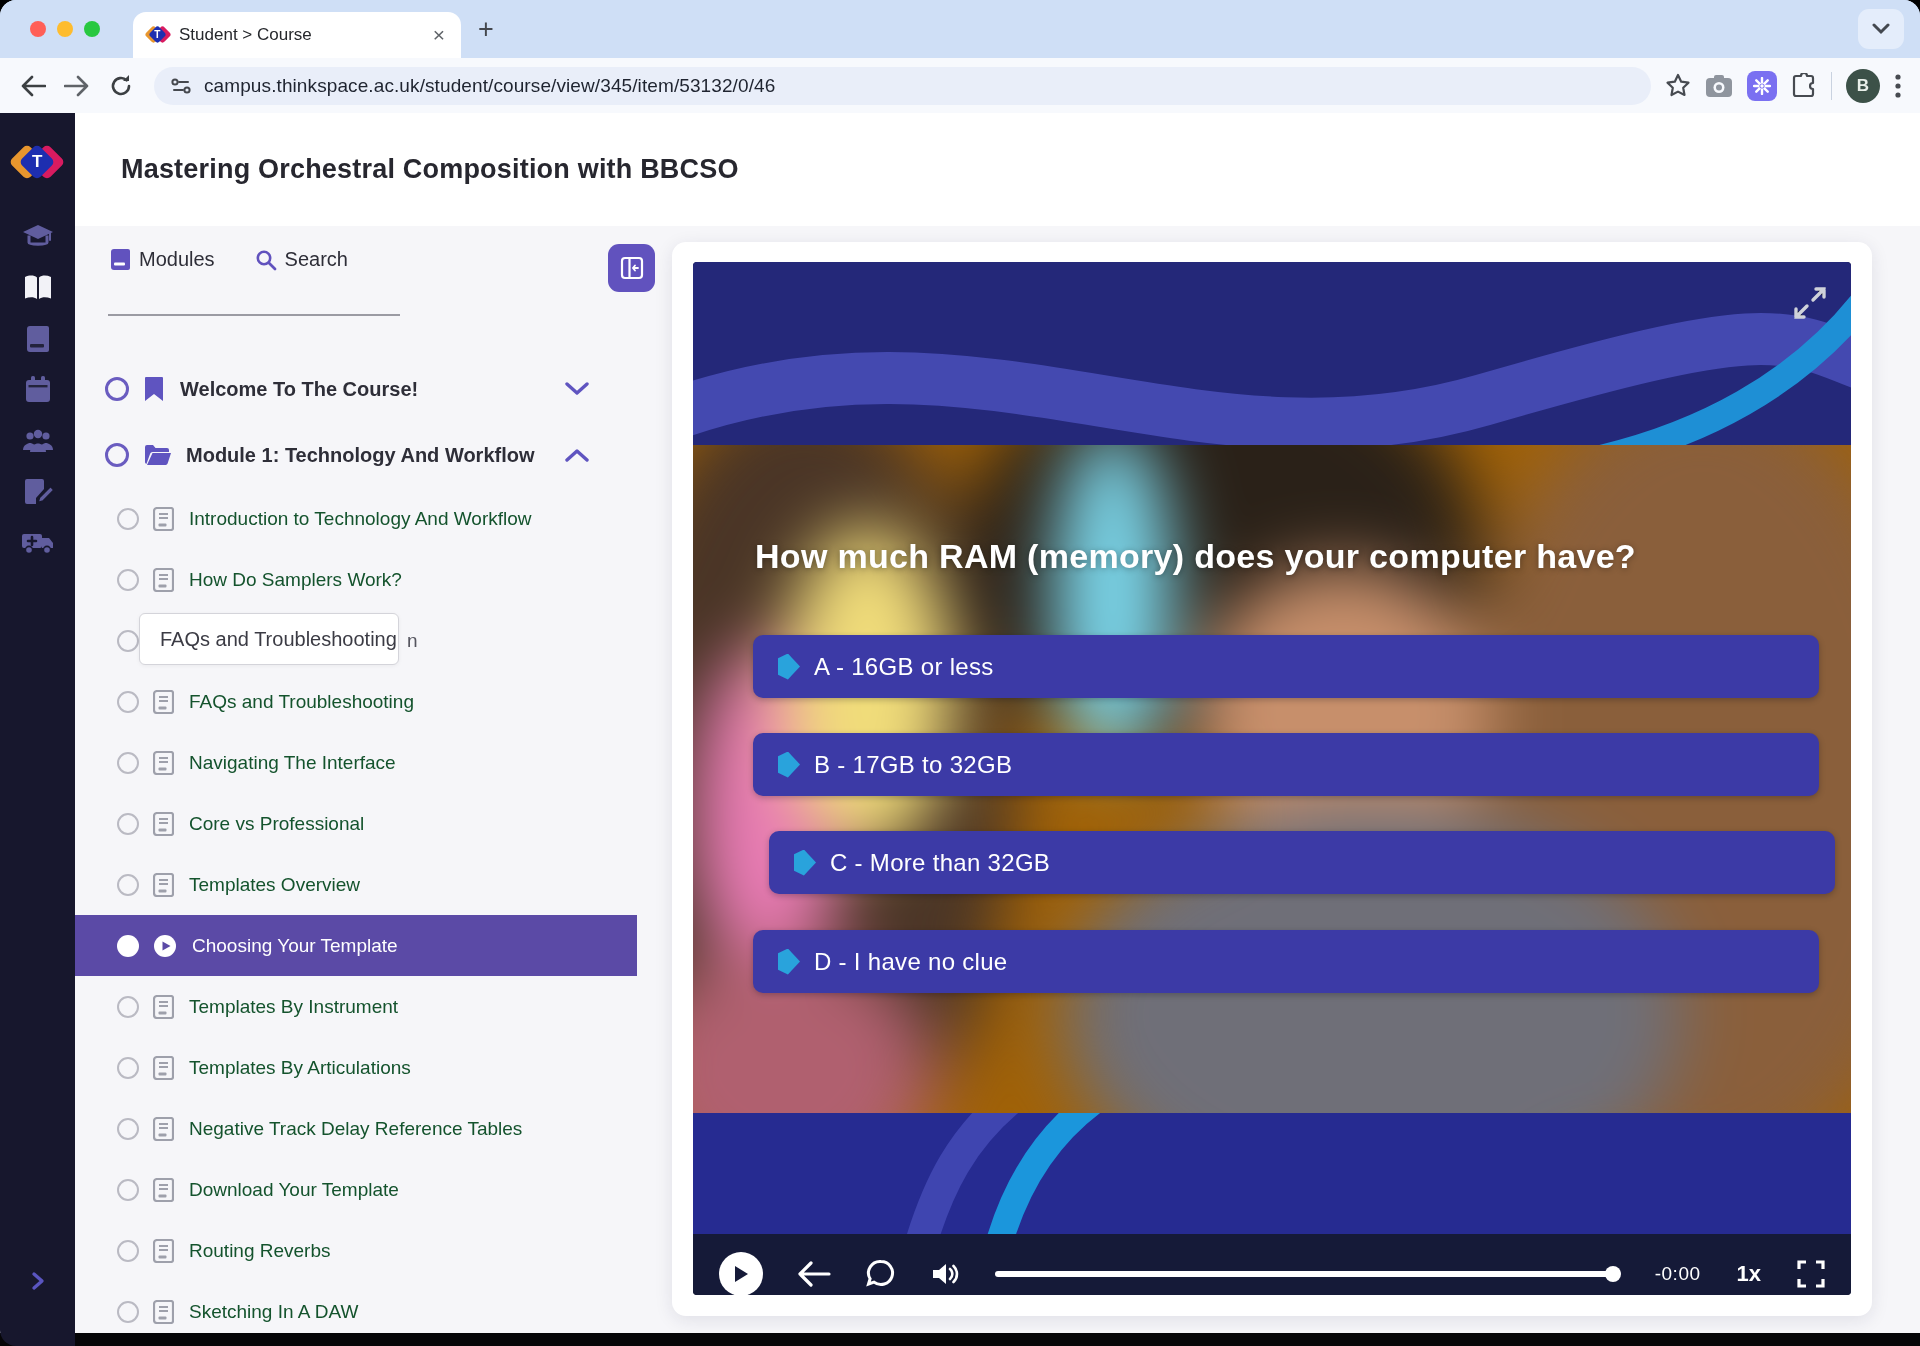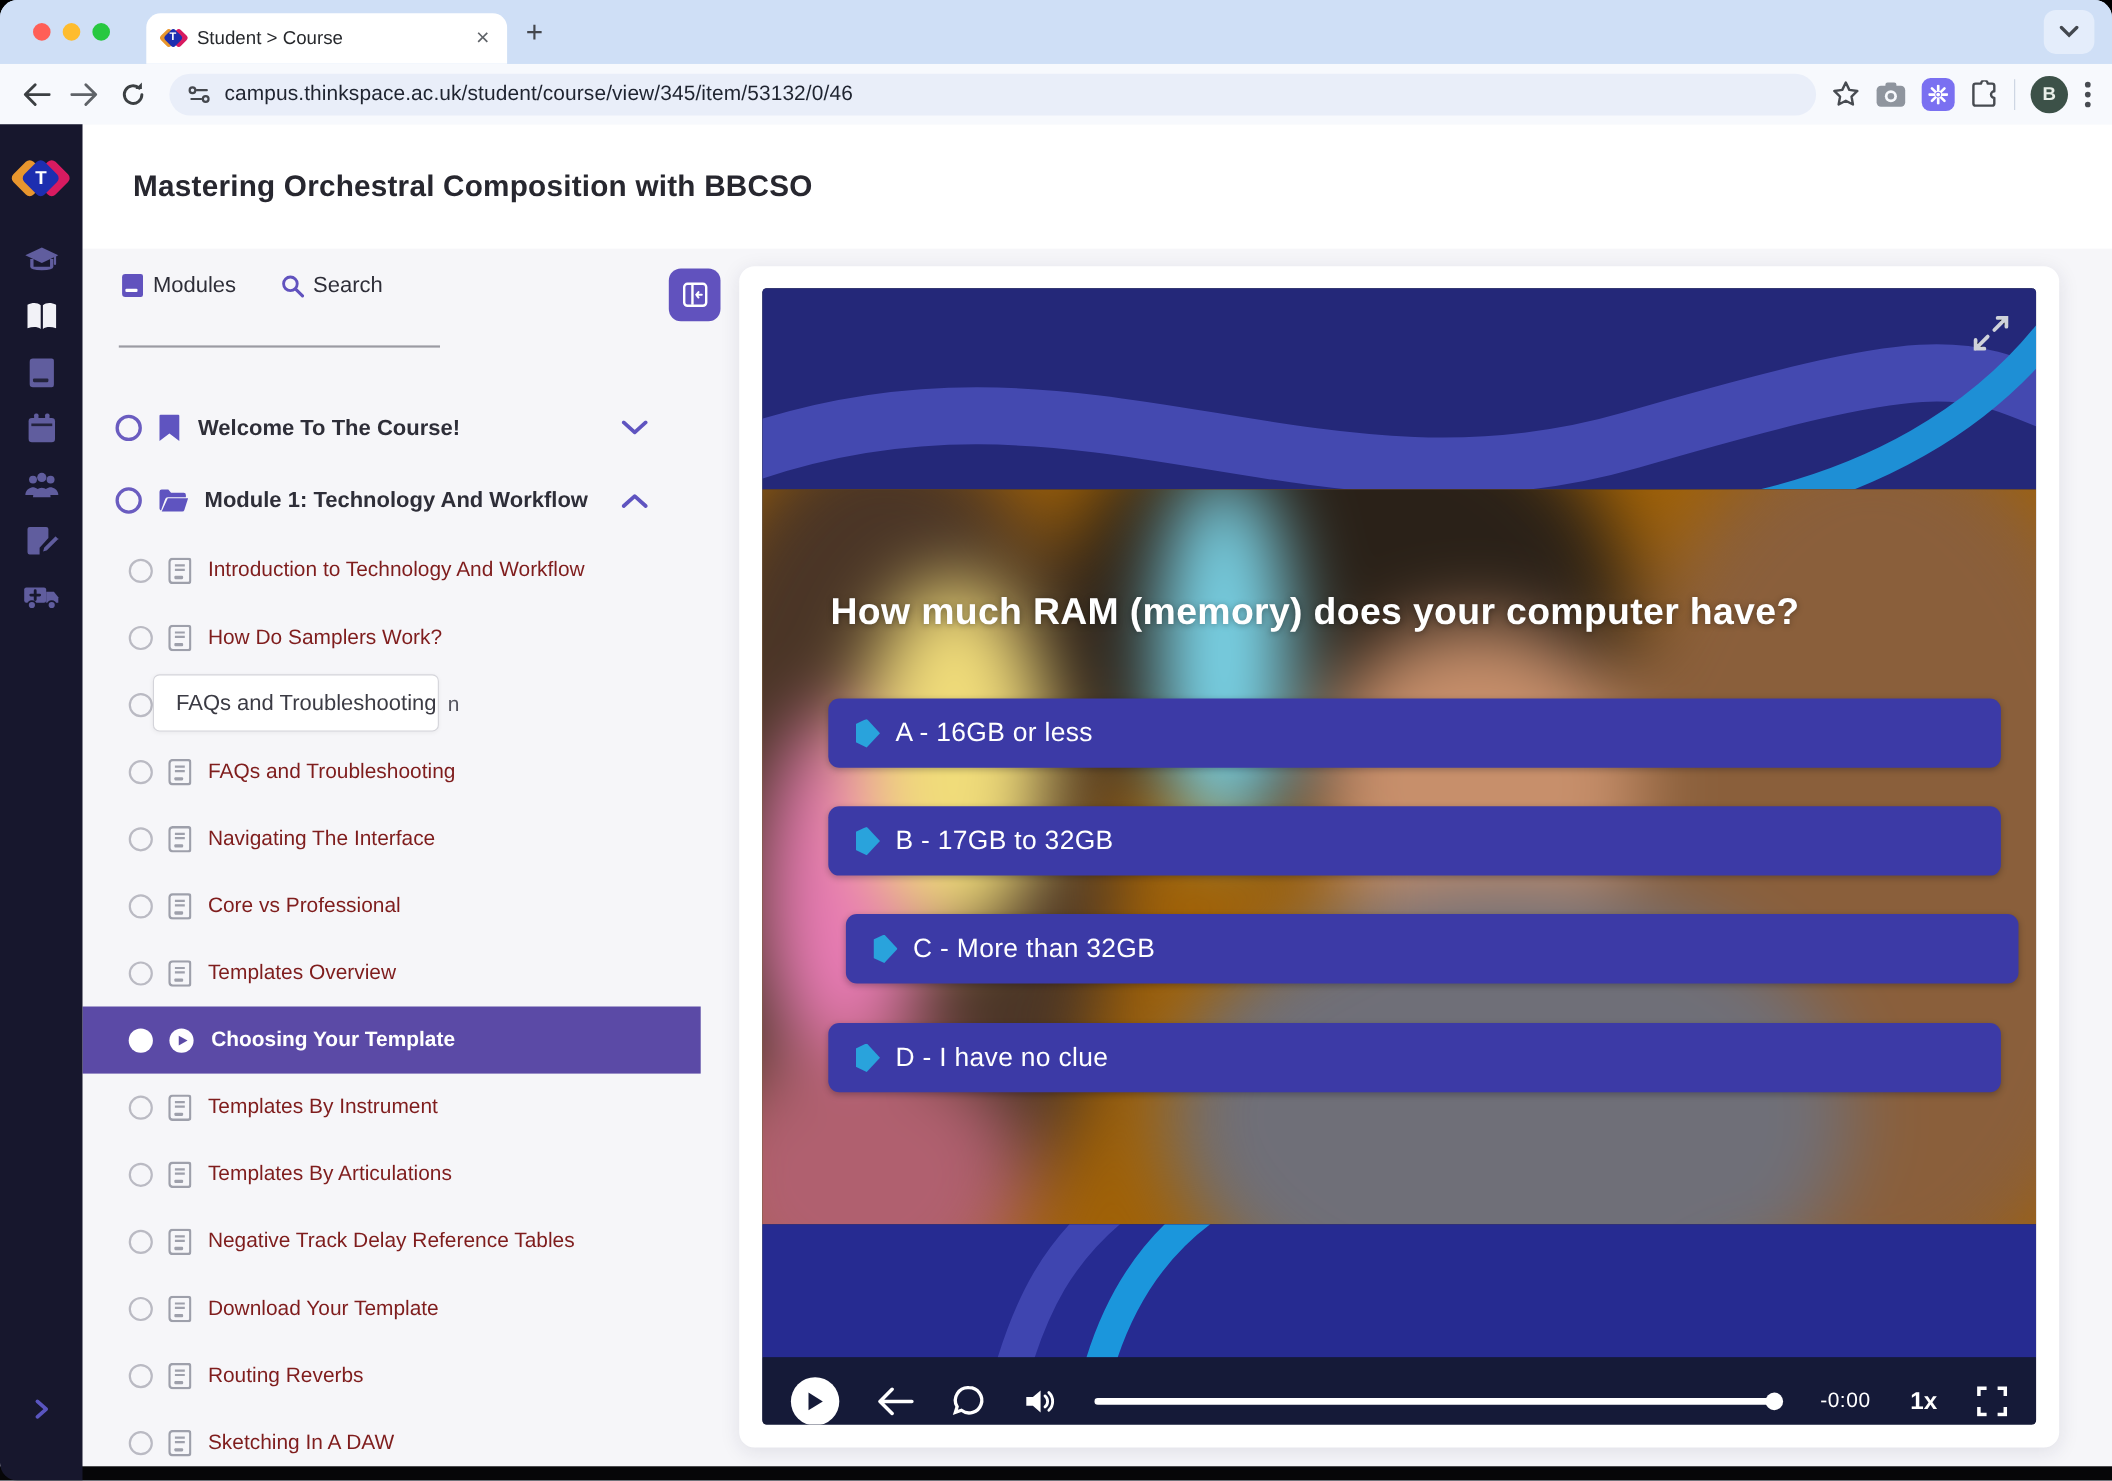--- a/index.html
+++ b/index.html
@@ -57,23 +57,23 @@
   .tab-underline{position:absolute;left:33px;top:88px;width:292px;height:2px;background:#9b9ba3;}
   .mlist{position:absolute;left:0;top:130px;right:0;}
   .mrow{position:relative;display:flex;align-items:center;height:61px;}
   .mrow.section{height:66px;font-weight:700;}
   .mrow .circ{flex:none;border-radius:50%;box-sizing:border-box;}
   .mrow.section .circ{width:24px;height:24px;border:3px solid #6a5cc0;margin-left:30px;}
   .mrow.item .circ{width:22px;height:22px;border:2px solid #babac3;margin-left:42px;}
   .mrow.selected{background:#5b4aa6;}
   .mrow.selected .circ{border:none;background:#fff;}
   .micon{flex:none;margin-left:14px;display:flex;}
-  .mlabel{margin-left:15px;font-size:19px;color:#7f1d1d;white-space:nowrap;}
+  .mlabel{margin-left:15px;font-size:19px;color:#14532d;white-space:nowrap;}
   .mrow.section .mlabel{font-size:20px;color:#2e2e38;}
-  .mrow.selected .mlabel{color:#fff;font-weight:700;}
+  .mrow.selected .mlabel{color:#fff;font-weight:400;}
   .mchev{position:absolute;right:48px;display:flex;}
   .tooltip{position:absolute;left:64px;top:3px;height:52px;width:260px;background:#fff;border:1.5px solid #d4d4da;border-radius:6px;display:flex;align-items:center;padding-left:20px;box-sizing:border-box;font-size:20px;color:#3b3b44;z-index:5;box-shadow:0 1px 4px rgba(0,0,0,.05);}
   .fragment{position:absolute;left:332px;font-size:19px;color:#55555f;}
 
   
   .card{position:absolute;left:597px;top:129px;width:1200px;height:1074px;background:#fff;border-radius:14px;box-shadow:0 4px 18px rgba(25,25,70,.10);}
   .video{position:absolute;left:21px;top:20px;width:1158px;height:1033px;border-radius:4px;overflow:hidden;background:#151a38;}
   .band-top{position:relative;height:183px;background:#242879;overflow:hidden;}
   .expand-btn{position:absolute;right:22px;top:22px;}
   .scene{position:relative;height:668px;background:#a16207;overflow:hidden;}

